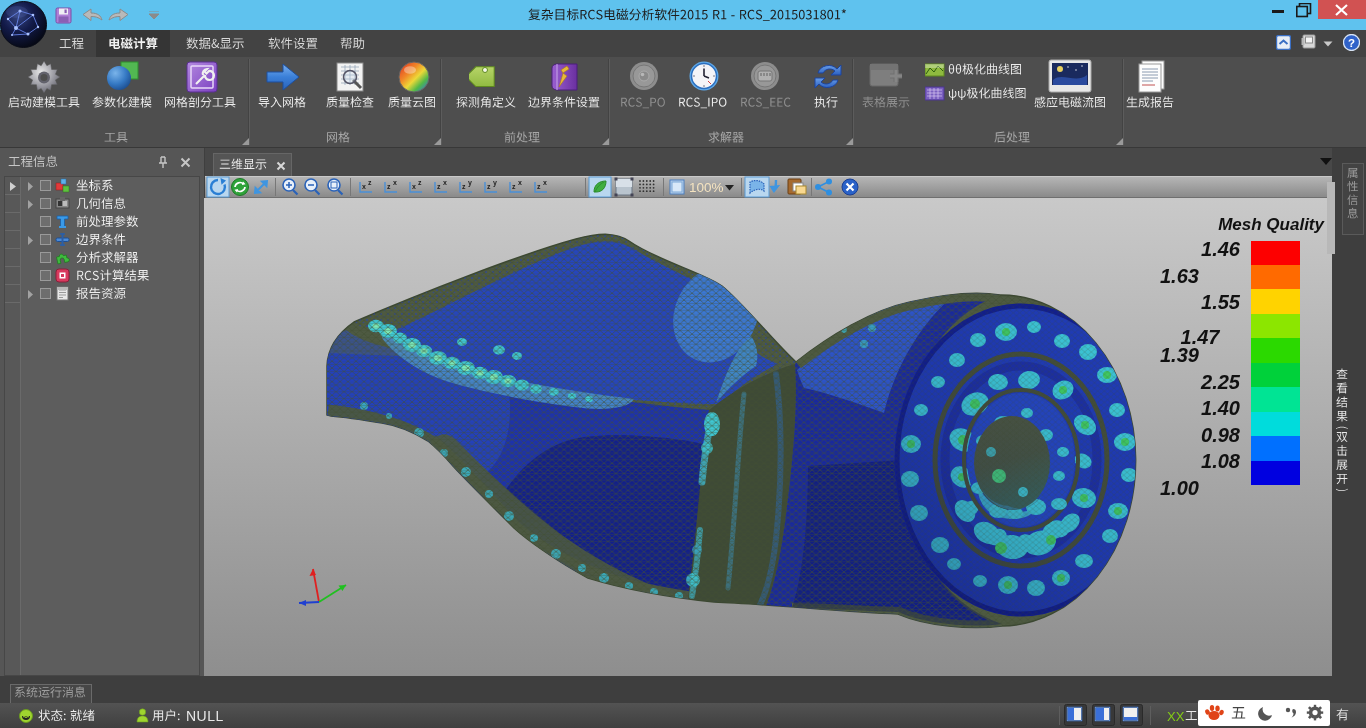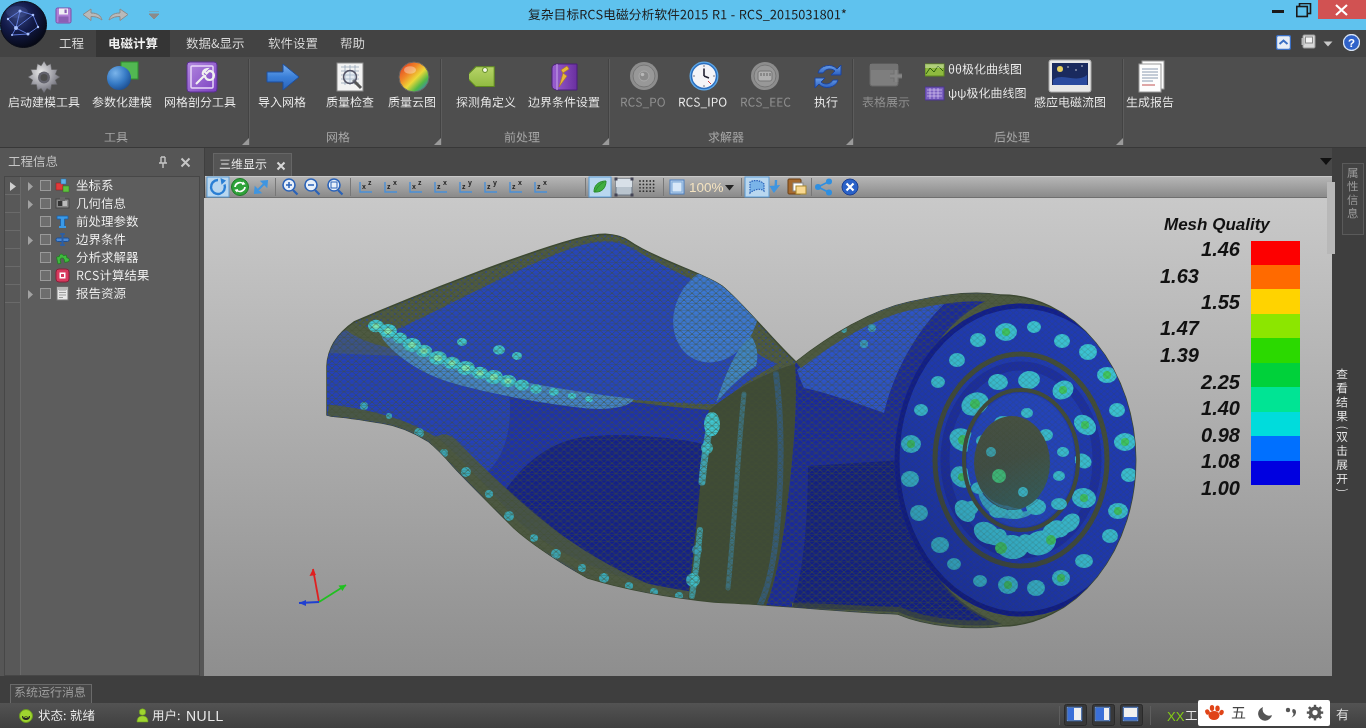--- a/index.html
+++ b/index.html
@@ -742,41 +742,41 @@
 </g>
 <g stroke-width="1.8" fill="none">
 <path d="M115,404 L109,371" stroke="#e02020"></path>
         <path d="M109,371 l-3.5,7 l6.5,-1 Z" fill="#e02020" stroke="none"></path>
 <path d="M115,404 L142,387" stroke="#20c020"></path>
         <path d="M142,387 l-7.5,0.5 l4,5.5 Z" fill="#20c020" stroke="none"></path>
 <path d="M115,404 L95,405" stroke="#2040d0"></path>
         <path d="M95,405 l7,-3 l0,6 Z" fill="#2040d0" stroke="none"></path>
 </g>
 </svg>
-<div class="abs" style="left:1164px;top:215px;width:160px;height:18px;font:italic bold 17px 'Liberation Sans';color:#111;text-align:left">Mesh Quality</div>
+<div class="abs" style="left:1164px;top:215px;width:160px;height:18px;font:italic bold 17px 'Liberation Sans';color:#111;text-align:right">Mesh Quality</div>
 <div class="abs" style="left:1251px;top:240.5px;width:49px;height:24.45px;background:#fd0000"></div>
 <div class="abs" style="left:1251px;top:264.9px;width:49px;height:24.45px;background:#ff6a00"></div>
 <div class="abs" style="left:1251px;top:289.4px;width:49px;height:24.45px;background:#ffd300"></div>
 <div class="abs" style="left:1251px;top:313.9px;width:49px;height:24.45px;background:#8ce600"></div>
 <div class="abs" style="left:1251px;top:338.3px;width:49px;height:24.45px;background:#2bd900"></div>
 <div class="abs" style="left:1251px;top:362.8px;width:49px;height:24.45px;background:#00d13a"></div>
 <div class="abs" style="left:1251px;top:387.2px;width:49px;height:24.45px;background:#00e494"></div>
 <div class="abs" style="left:1251px;top:411.6px;width:49px;height:24.45px;background:#00dcdc"></div>
 <div class="abs" style="left:1251px;top:436.1px;width:49px;height:24.45px;background:#0070ff"></div>
 <div class="abs" style="left:1251px;top:460.5px;width:49px;height:24.45px;background:#0000e0"></div>
 <div class="abs" style="left:1160px;top:238.0px;width:80px;font:italic bold 20px 'Liberation Sans';color:#111;text-align:right">1.46</div>
 <div class="abs" style="left:1160px;top:264.6px;width:80px;font:italic bold 20px 'Liberation Sans';color:#111;text-align:left">1.63</div>
 <div class="abs" style="left:1160px;top:291.1px;width:80px;font:italic bold 20px 'Liberation Sans';color:#111;text-align:right">1.55</div>
-<div class="abs" style="left:1160px;top:317px;width:80px;font:italic bold 20px 'Liberation Sans';color:#111;text-align:left">1.47</div>
+<div class="abs" style="left:1160px;top:326px;width:80px;font:italic bold 20px 'Liberation Sans';color:#111;text-align:center">1.47</div>
 <div class="abs" style="left:1160px;top:344.2px;width:80px;font:italic bold 20px 'Liberation Sans';color:#111;">1.39</div>
 <div class="abs" style="left:1160px;top:370.8px;width:80px;font:italic bold 20px 'Liberation Sans';color:#111;text-align:right">2.25</div>
 <div class="abs" style="left:1160px;top:397.3px;width:80px;font:italic bold 20px 'Liberation Sans';color:#111;text-align:right">1.40</div>
 <div class="abs" style="left:1160px;top:423.9px;width:80px;font:italic bold 20px 'Liberation Sans';color:#111;text-align:right">0.98</div>
 <div class="abs" style="left:1160px;top:450.4px;width:80px;font:italic bold 20px 'Liberation Sans';color:#111;text-align:right">1.08</div>
-<div class="abs" style="left:1160px;top:477.0px;width:80px;font:italic bold 20px 'Liberation Sans';color:#111;text-align:right">1.00</div>
+<div class="abs" style="left:1160px;top:477.0px;width:80px;font:italic bold 20px 'Liberation Sans';color:#111;text-align:left">1.00</div>
 <div class="abs" style="left:1332px;top:148px;width:34px;height:528px;background:#3e3e3e"></div>
 <svg class="abs" style="left:1320px;top:158px" width="12" height="8" xmlns="http://www.w3.org/2000/svg">
       <path d="M0 0 H12 L6 7 Z" fill="#111"></path>
     </svg>
 <div class="abs" style="left:1327px;top:182px;width:8px;height:72px;background:#b8b8b8"></div>
 <div class="abs" style="left:1342px;top:163px;width:22px;height:72px;border:1px solid #5a5a5a;background:#434343"><svg width="14" height="66" style="margin:3px 0 0 4px" viewBox="0 0 14 66" xmlns="http://www.w3.org/2000/svg">
         <path d="M2.5 1.7H9.3V2.7H2.5ZM1.6 1V4.3C1.6 6.2 1.5 8.7 0.4 10.5C0.6 10.6 1 10.8 1.1 11C2.3 9.1 2.5 6.3 2.5 4.3V3.4H10.2V1ZM4.1 5.7H6.2V6.6H4.1ZM7 5.7H9.1V6.6H7ZM7.7 8.7 8 9.2 7 9.3V8.4H9.6V10.3C9.6 10.4 9.5 10.4 9.4 10.4C9.3 10.4 8.8 10.4 8.3 10.4C8.4 10.6 8.5 10.8 8.5 11C9.3 11 9.7 11 10 10.9C10.3 10.8 10.4 10.6 10.4 10.3V7.8H7V7.1H9.9V5.2H7V4.5C8 4.4 8.9 4.3 9.7 4.2L9.2 3.6C7.8 3.9 5.2 4.1 3.1 4.1C3.2 4.2 3.3 4.5 3.3 4.7C4.2 4.7 5.2 4.6 6.2 4.6V5.2H3.4V7.1H6.2V7.8H2.9V11.1H3.7V8.4H6.2V9.3L4.2 9.4L4.2 10C5.3 10 6.9 9.9 8.4 9.8L8.7 10.4L9.2 10.2C9 9.8 8.6 9.1 8.2 8.6Z M2 14V24.5H2.8V14ZM0.9 16.1C0.8 17.1 0.6 18.3 0.3 19.1L1 19.3C1.3 18.5 1.5 17.2 1.6 16.2ZM2.9 16.1C3.3 16.7 3.6 17.5 3.7 18.1L4.4 17.7C4.2 17.2 3.9 16.4 3.5 15.8ZM3.8 23.3V24.1H10.9V23.3H8V20.4H10.4V19.6H8V17.2H10.6V16.4H8V14H7.1V16.4H5.7C5.9 15.8 6 15.2 6.1 14.6L5.3 14.5C5 16.1 4.6 17.6 3.9 18.6C4.1 18.7 4.5 18.9 4.7 19C5 18.5 5.2 17.9 5.5 17.2H7.1V19.6H4.7V20.4H7.1V23.3Z M4.4 31V31.7H10V31ZM4.4 32.6V33.3H10V32.6ZM3.6 29.4V30.1H10.9V29.4ZM6.2 27.7C6.5 28.2 6.9 28.9 7 29.3L7.8 29C7.6 28.6 7.3 27.9 7 27.5ZM4.2 34.3V38H5V37.6H9.3V38H10.1V34.3ZM5 36.9V35H9.3V36.9ZM2.9 27.5C2.4 29.2 1.4 31 0.4 32.1C0.5 32.3 0.8 32.7 0.9 32.9C1.2 32.5 1.6 32 1.9 31.4V38.1H2.7V30C3.1 29.3 3.4 28.5 3.7 27.7Z M3.1 44.3H8.4V45.2H3.1ZM3.1 45.9H8.4V46.8H3.1ZM3.1 42.7H8.4V43.6H3.1ZM3 48.3V50.2C3 51.1 3.4 51.3 4.7 51.3C5 51.3 7.1 51.3 7.3 51.3C8.5 51.3 8.8 51 8.9 49.5C8.6 49.5 8.3 49.3 8.1 49.2C8 50.4 7.9 50.5 7.3 50.5C6.8 50.5 5.1 50.5 4.7 50.5C4 50.5 3.9 50.5 3.9 50.2V48.3ZM8.8 48.4C9.3 49.1 9.9 50.1 10.1 50.8L10.9 50.4C10.6 49.8 10.1 48.8 9.5 48.1ZM1.7 48.3C1.4 49 1 50 0.5 50.6L1.3 51C1.7 50.3 2.2 49.3 2.4 48.6ZM4.8 47.9C5.4 48.4 6.1 49.2 6.4 49.7L7.1 49.3C6.8 48.8 6.1 48 5.5 47.5H9.3V42H5.8C6 41.7 6.2 41.4 6.4 41L5.3 40.8C5.3 41.2 5.1 41.6 4.9 42H2.2V47.5H5.4Z" fill="#9a9a9a"></path>
       </svg></div>
 <div class="abs" style="left:1336px;top:368px"><svg width="15" height="137" viewBox="0 0 15 137" xmlns="http://www.w3.org/2000/svg">
         <path d="M3.5 7.9H8.4V9H3.5ZM3.5 6.3H8.4V7.3H3.5ZM2.7 5.7V9.6H9.3V5.7ZM0.9 10.3V11.1H11.2V10.3ZM5.5 0.5V2H0.7V2.8H4.5C3.5 3.9 1.9 5 0.4 5.5C0.6 5.6 0.9 6 1 6.2C2.7 5.5 4.4 4.3 5.5 2.9V5.3H6.4V2.8C7.5 4.2 9.3 5.5 11 6.1C11.1 5.9 11.4 5.5 11.6 5.4C10.1 4.9 8.4 3.9 7.4 2.8H11.3V2H6.4V0.5Z M4 22H9.2V22.8H4ZM4 21.4V20.5H9.2V21.4ZM4 23.5H9.2V24.3H4ZM9.9 14.6C8 15 4.3 15.1 1.4 15.2C1.5 15.4 1.6 15.7 1.6 15.9C2.6 15.9 3.8 15.8 4.9 15.8C4.8 16.1 4.7 16.3 4.6 16.6H1.6V17.3H4.4C4.2 17.6 4.1 17.9 4 18.2H0.7V19H3.6C2.8 20.3 1.8 21.4 0.4 22.1C0.6 22.3 0.9 22.6 1 22.8C1.8 22.4 2.5 21.8 3.1 21.1V25.5H4V25.1H9.2V25.5H10.1V19.8H4.1C4.3 19.5 4.4 19.3 4.6 19H11.3V18.2H5C5.1 17.9 5.2 17.6 5.4 17.3H10.6V16.6H5.6L5.9 15.7C7.6 15.6 9.3 15.5 10.5 15.2Z M0.4 37.9 0.6 38.8C1.8 38.6 3.4 38.2 4.9 37.9L4.8 37.1C3.2 37.4 1.5 37.7 0.4 37.9ZM0.7 33.4C0.9 33.4 1.2 33.3 2.7 33.1C2.1 33.9 1.6 34.5 1.4 34.7C1 35.1 0.7 35.4 0.5 35.5C0.6 35.7 0.7 36.2 0.8 36.4C1 36.2 1.5 36.1 4.8 35.5C4.8 35.3 4.8 34.9 4.8 34.7L2.1 35.1C3.1 34.1 4 32.8 4.8 31.5L4 31C3.8 31.4 3.5 31.9 3.2 32.3L1.6 32.4C2.4 31.4 3 30.2 3.6 28.9L2.7 28.6C2.2 30 1.3 31.4 1 31.8C0.8 32.2 0.6 32.5 0.4 32.5C0.5 32.8 0.6 33.2 0.7 33.4ZM7.7 28.5V30.1H4.9V31H7.7V32.8H5.2V33.7H11.1V32.8H8.6V31H11.3V30.1H8.6V28.5ZM5.5 34.9V39.5H6.4V39H9.9V39.5H10.8V34.9ZM6.4 38.2V35.7H9.9V38.2Z M1.9 43.1V47.8H5.5V48.9H0.7V49.7H4.8C3.7 50.8 2 51.9 0.4 52.4C0.6 52.6 0.9 52.9 1.1 53.1C2.6 52.5 4.4 51.4 5.5 50.1V53.5H6.5V50C7.7 51.3 9.4 52.5 11 53.1C11.1 52.8 11.4 52.5 11.6 52.3C10.1 51.8 8.3 50.8 7.2 49.7H11.3V48.9H6.5V47.8H10.2V43.1ZM2.8 45.8H5.5V47.1H2.8ZM6.5 45.8H9.2V47.1H6.5ZM2.8 43.8H5.5V45.1H2.8ZM6.5 43.8H9.2V45.1H6.5Z M-0.2 60.4 0.1 61.1C1.8 60.1 3.9 59.6 5.9 59.6C7.9 59.6 9.9 60.1 11.7 61.1L12 60.4C10.2 59.3 8.2 58.7 5.9 58.7C3.5 58.7 1.6 59.3 -0.2 60.4Z M10 64.9C9.7 66.8 9.2 68.5 8.4 69.8C7.8 68.4 7.3 66.7 7.1 64.9ZM5.9 64V64.9H6.2C6.6 67.1 7.1 69.1 7.8 70.7C7 71.9 6 72.8 4.8 73.3C5 73.5 5.3 73.9 5.4 74.1C6.5 73.5 7.5 72.7 8.3 71.6C9 72.7 9.8 73.5 10.9 74.1C11 73.9 11.3 73.6 11.5 73.4C10.4 72.8 9.6 71.9 8.9 70.8C10 69.1 10.7 66.9 11 64.1L10.4 64L10.3 64ZM0.9 66.6C1.6 67.5 2.5 68.6 3.2 69.7C2.4 71.3 1.5 72.6 0.4 73.4C0.6 73.6 0.9 73.9 1.1 74.1C2.1 73.3 3 72.1 3.8 70.6C4.2 71.3 4.6 72 4.8 72.5L5.6 71.9C5.3 71.3 4.8 70.4 4.2 69.6C4.8 68.1 5.2 66.2 5.4 64.1L4.8 64L4.7 64H0.8V64.9H4.5C4.3 66.3 4 67.5 3.6 68.7C2.9 67.8 2.2 66.9 1.5 66.1Z M1.8 83.5V87.4H9.3V88.1H10.2V83.5H9.3V86.6H6.5V82.6H11.2V81.7H6.5V79.8H10.4V78.9H6.5V77.1H5.6V78.9H1.7V79.8H5.6V81.7H0.8V82.6H5.6V86.6H2.7V83.5Z M3.8 102.1V102.1C4 102 4.4 101.9 7.4 101.1C7.4 101 7.4 100.6 7.4 100.4L4.8 101V98.5H6.5C7.3 100.3 8.8 101.6 11 102.1C11.1 101.9 11.3 101.6 11.5 101.4C10.5 101.2 9.6 100.8 8.8 100.2C9.5 99.9 10.2 99.5 10.8 99L10.1 98.6C9.6 98.9 8.9 99.4 8.3 99.8C7.9 99.4 7.6 99 7.3 98.5H11.4V97.7H8.9V96.4H10.9V95.7H8.9V94.6H8V95.7H5.6V94.6H4.8V95.7H3V96.4H4.8V97.7H2.7V98.5H4V100.4C4 101 3.6 101.3 3.4 101.4C3.5 101.5 3.7 101.9 3.8 102.1ZM5.6 96.4H8V97.7H5.6ZM2.6 92.4H9.8V93.7H2.6ZM1.7 91.7V95.2C1.7 97.1 1.6 99.8 0.4 101.7C0.6 101.8 1 102 1.2 102.1C2.4 100.2 2.6 97.2 2.6 95.2V94.5H10.7V91.7Z M7.8 106.7V110.1H4.4V109.6V106.7ZM0.6 110.1V111H3.5C3.3 112.7 2.7 114.3 0.6 115.5C0.9 115.7 1.2 116 1.4 116.2C3.6 114.8 4.2 112.9 4.4 111H7.8V116.1H8.7V111H11.4V110.1H8.7V106.7H11V105.9H1.1V106.7H3.5V109.6L3.5 110.1Z M-0.2 121.3C1.6 122.5 3.5 123.1 5.9 123.1C8.2 123.1 10.2 122.5 12 121.3L11.7 120.7C9.9 121.7 7.9 122.2 5.9 122.2C3.9 122.2 1.8 121.7 0.1 120.7Z" fill="#e8e8e8"></path>

